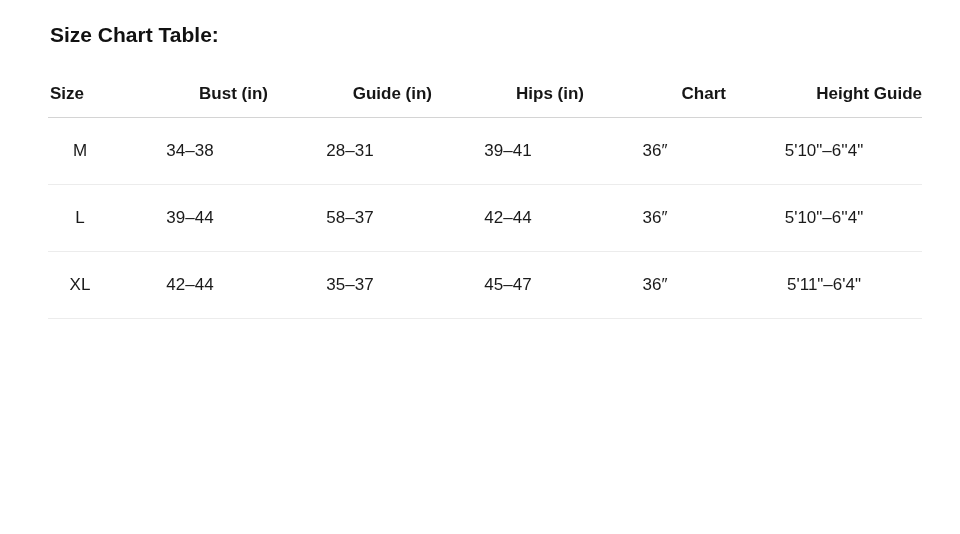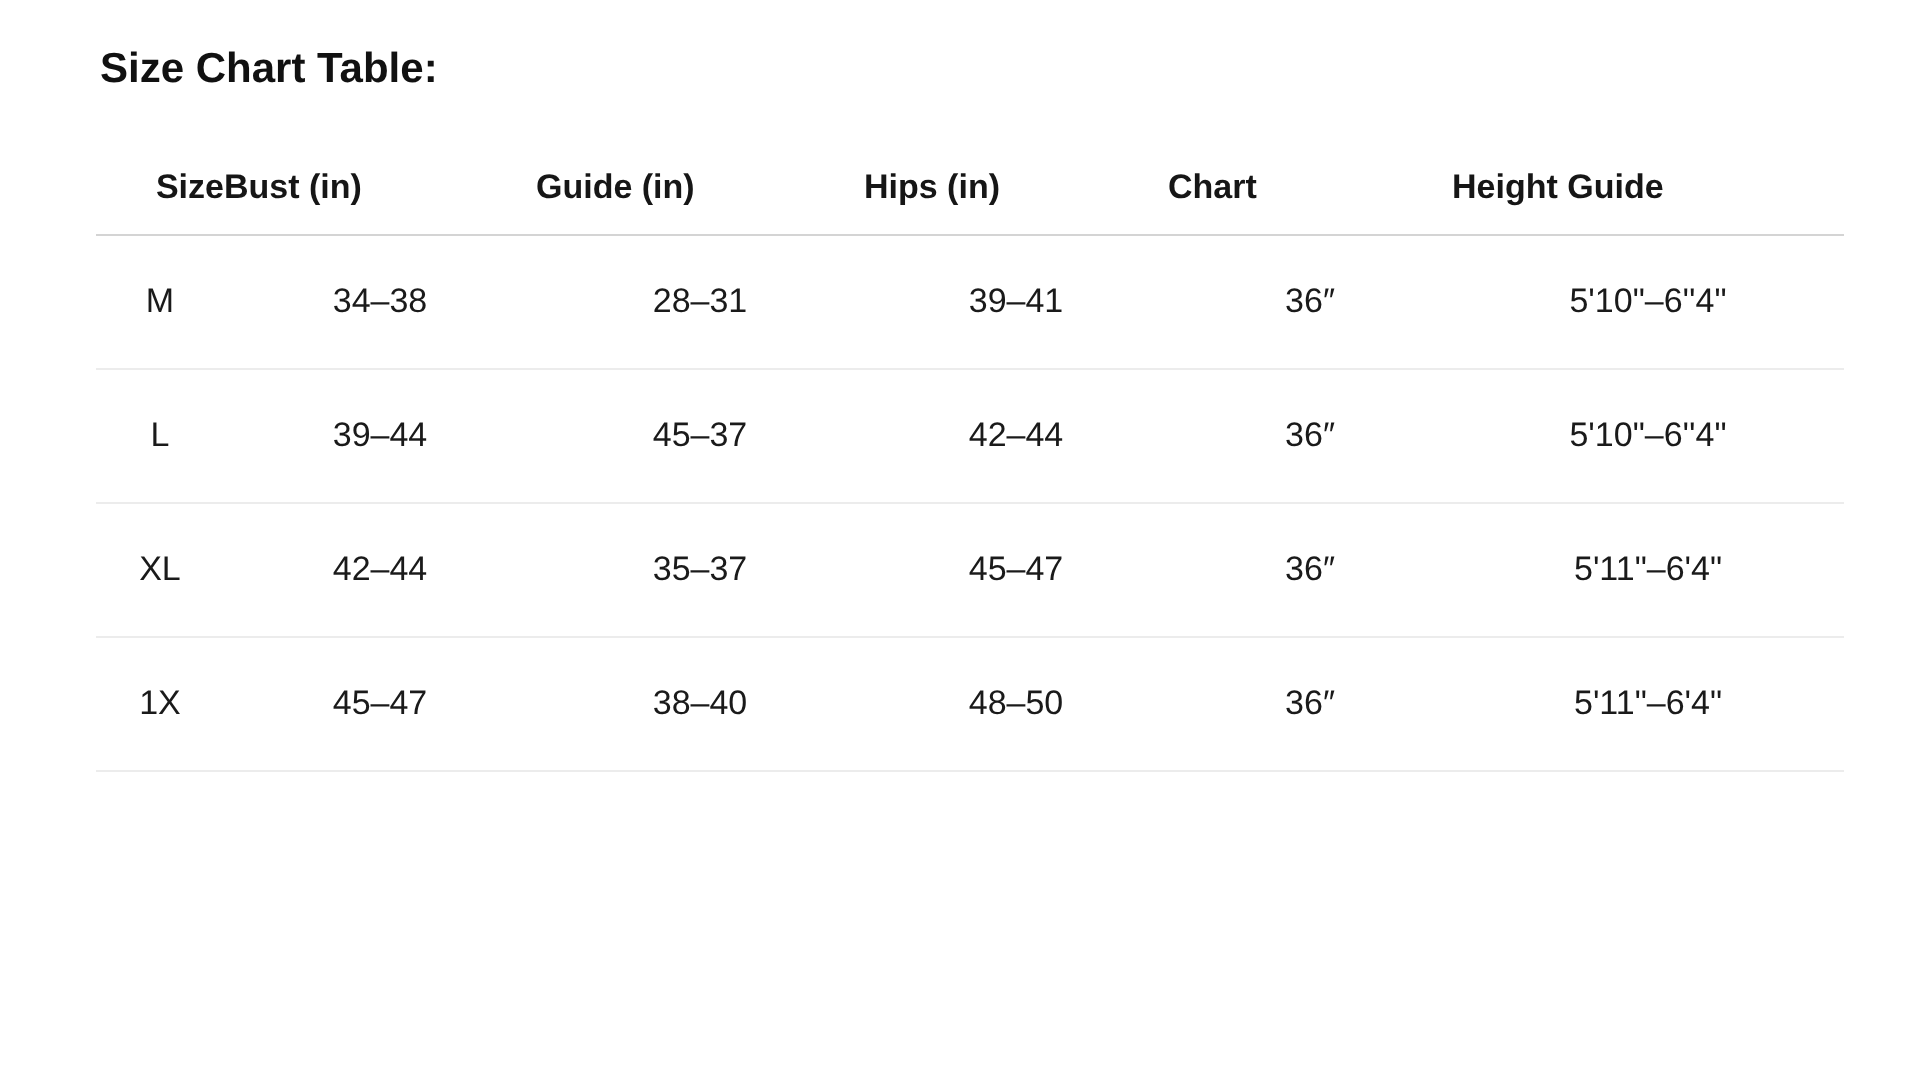--- a/index.html
+++ b/index.html
@@ -28,27 +28,27 @@
     margin-top: 23px;
     border-collapse: collapse;
     table-layout: fixed;
     width: 874px;
   }
   .size-table th {
     height: 46px;
     font-size: 17px;
     font-weight: 700;
     color: #161616;
-    text-align: left;
+    text-align: right;
     vertical-align: middle;
     border-bottom: 1px solid #d4d4d4;
     padding: 0;
   }
   .size-table th.col-size {
-    text-align: right;
+    text-align: left;
     padding-left: 2px;
   }
   .size-table td {
     height: 67px;
     font-size: 17px;
     font-weight: 400;
     color: #1a1a1a;
     text-align: center;
     vertical-align: middle;
     border-bottom: 1px solid #ececec;
@@ -85,36 +85,28 @@
         <td>M</td>
         <td>34–38</td>
         <td>28–31</td>
         <td>39–41</td>
         <td>36″</td>
         <td>5'10"–6''4"</td>
       </tr>
       <tr>
         <td>L</td>
         <td>39–44</td>
-        <td>45–37</td>
+        <td>58–37</td>
         <td>42–44</td>
         <td>36″</td>
         <td>5'10"–6''4"</td>
       </tr>
       <tr>
         <td>XL</td>
         <td>42–44</td>
         <td>35–37</td>
         <td>45–47</td>
         <td>36″</td>
         <td>5'11"–6'4"</td>
       </tr>
-      <tr>
-        <td>1X</td>
-        <td>45–47</td>
-        <td>38–40</td>
-        <td>48–50</td>
-        <td>36″</td>
-        <td>5'11"–6'4"</td>
-      </tr>
     </tbody>
   </table>
 </div>
 
 </body></html>

